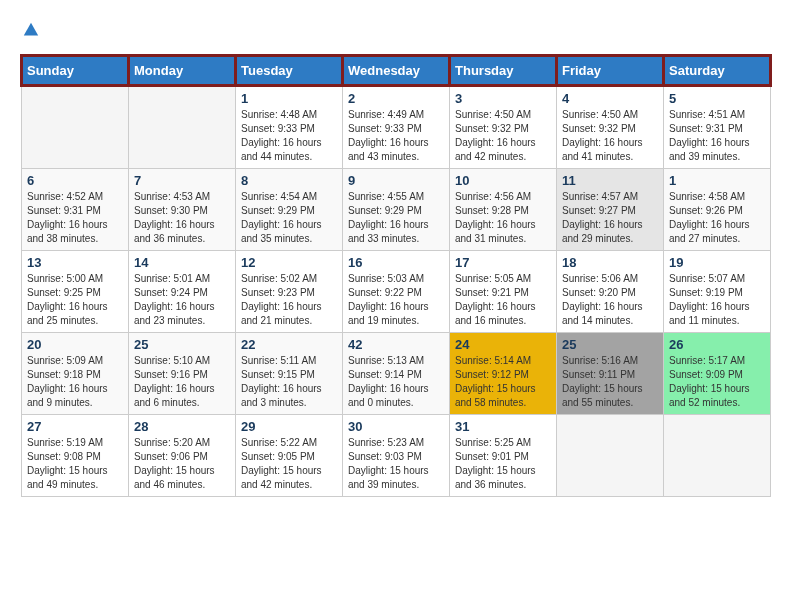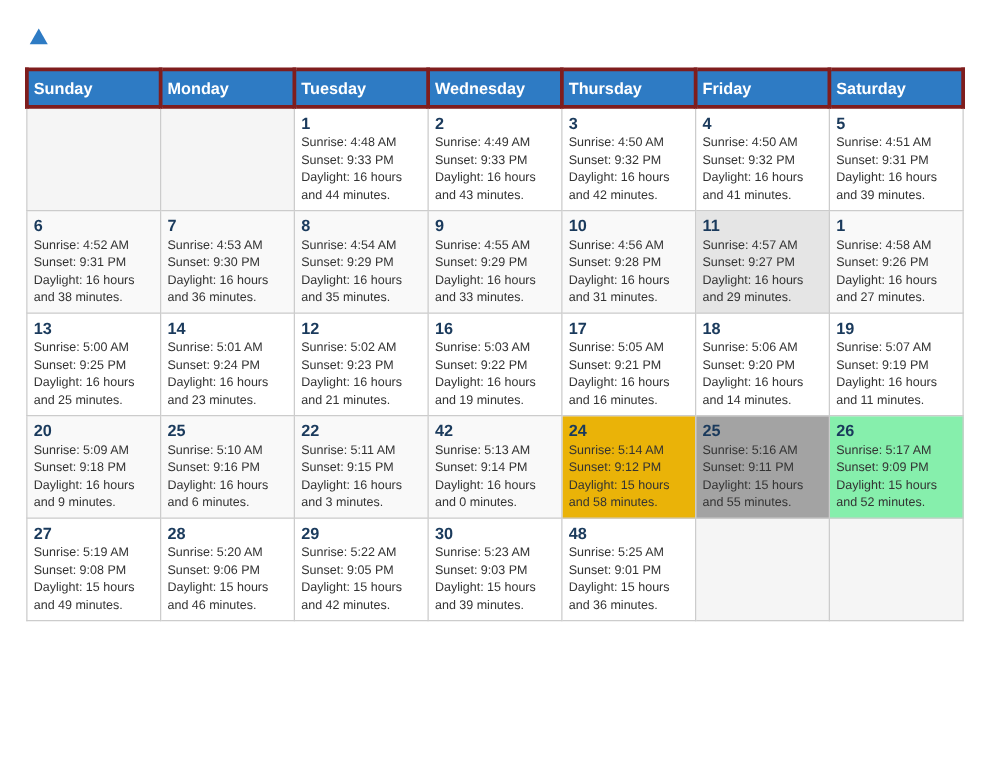--- a/index.html
+++ b/index.html
@@ -251,20 +251,20 @@
         </td>
         <td>
           <div class="day-number">29</div>
           <div class="cell-text">Sunrise: 5:22 AM<br>Sunset: 9:05 PM<br>Daylight: 15 hours and 42 minutes.</div>
         </td>
         <td>
           <div class="day-number">30</div>
           <div class="cell-text">Sunrise: 5:23 AM<br>Sunset: 9:03 PM<br>Daylight: 15 hours and 39 minutes.</div>
         </td>
         <td>
-          <div class="day-number">48</div>
+          <div class="day-number">31</div>
           <div class="cell-text">Sunrise: 5:25 AM<br>Sunset: 9:01 PM<br>Daylight: 15 hours and 36 minutes.</div>
         </td>
         <td class="empty"></td>
         <td class="empty"></td>
       </tr>
     </tbody>
 </table>
 
 </body></html>

